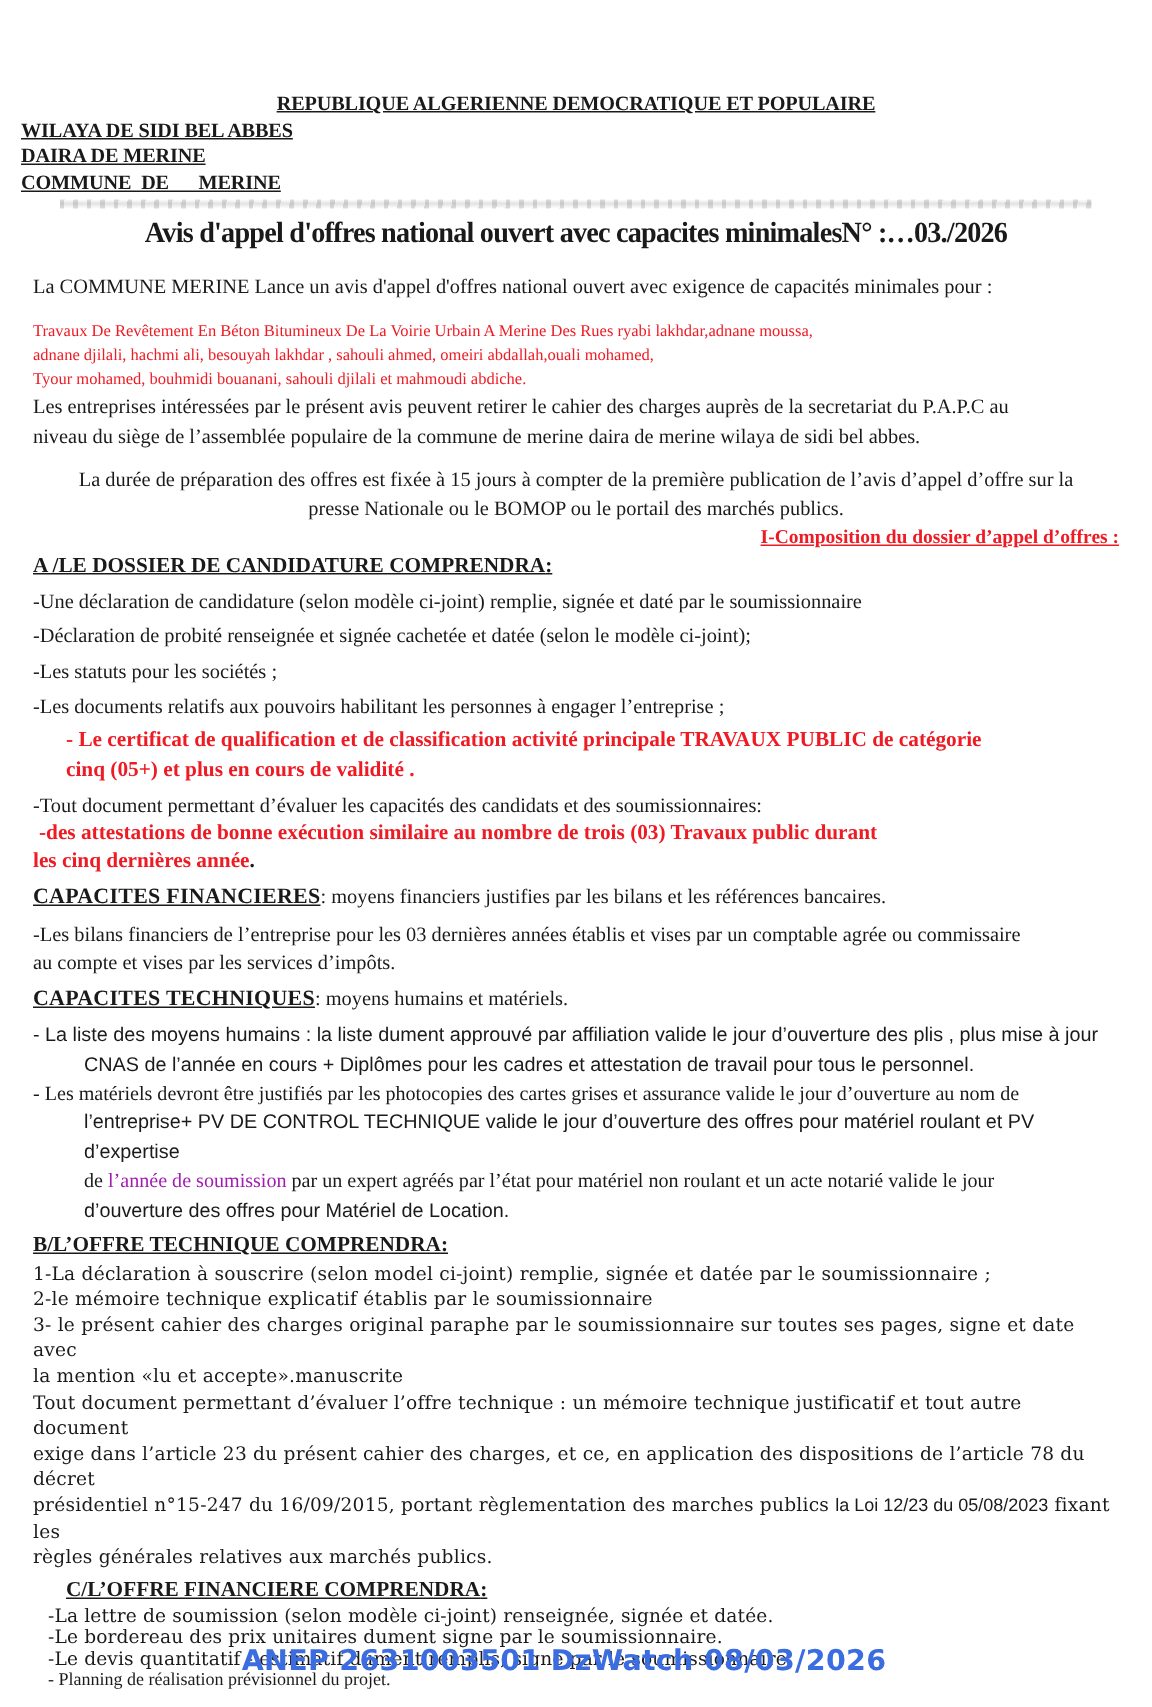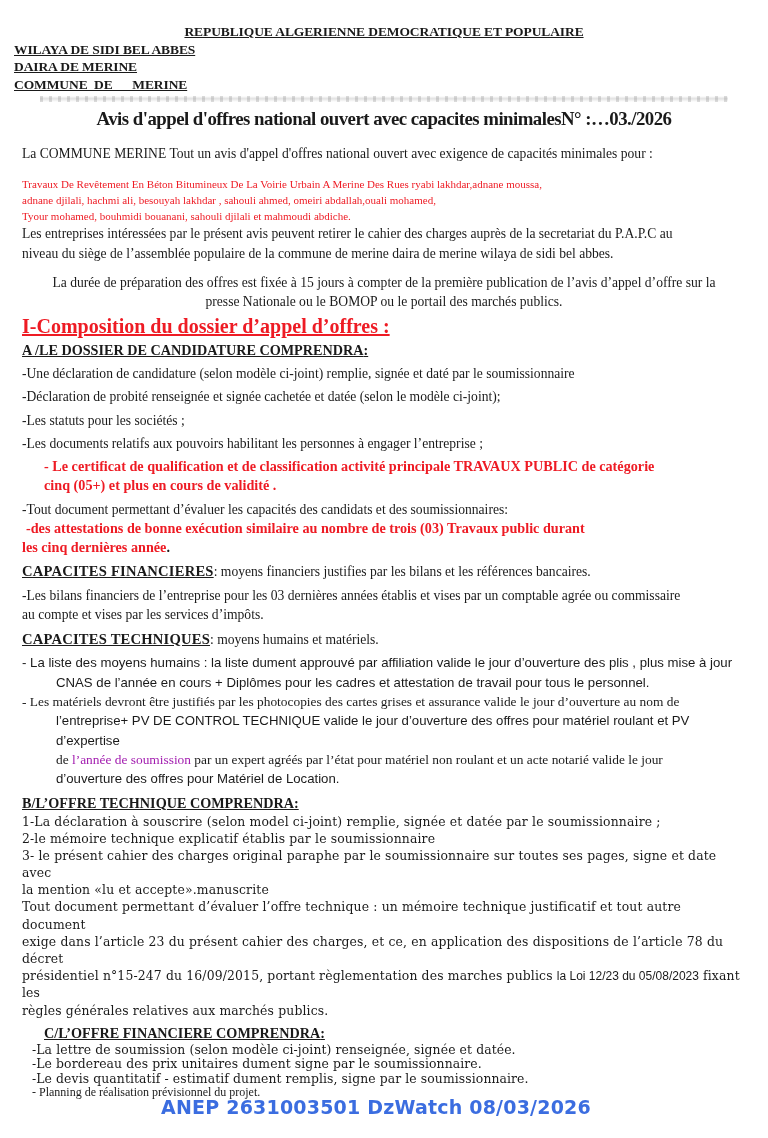--- a/index.html
+++ b/index.html
@@ -13,21 +13,21 @@
   }
   .page { position:relative; width:768px; height:1138px; box-sizing:border-box; }
 
   
   .hdr { padding:0 14px; }
   .hdr-center {
     text-align:center;
     font-weight:bold;
     font-size:13.5px;
     letter-spacing:-0.1px;
-    padding-top:24px;
+    padding-top:61px;
     line-height:1.12;
   }
   .hdr-center span { text-decoration:underline; }
   .hdr-left {
     font-weight:bold;
     font-size:13.5px;
     line-height:1.28;
     margin-top:2px;
     letter-spacing:-0.1px;
   }
@@ -66,21 +66,22 @@
   .bold { font-weight:normal; }
 
   .intro { font-size:13.6px; }
 
   .project { color:#ee1b24; font-size:11px; line-height:1.43; }
 
   .center-block { text-align:center; font-size:13.6px; line-height:1.42; }
 
   .sec-red {
     color:#ee1b24; font-weight:bold; text-decoration:underline;
-    font-size:20px;
+    font-size:13px;
+    text-align:right;
   }
   .sec-blk {
     font-weight:bold; text-decoration:underline; font-size:14.2px;
   }
   .sec-blk .nu { text-decoration:none; }
 
   .item { font-size:13.6px; }
 
   .red-bold { color:#ee1b24; font-weight:bold; font-size:14.2px; line-height:1.35; }
 
@@ -126,21 +127,21 @@
     </div>
   </div>
 
   <div class="smudge"></div>
 
   <div class="title">Avis d'appel d'offres national ouvert avec capacites minimalesN° :…03./2026</div>
 
   <div class="body">
 
     <div class="sp-14"></div>
-    <p class="p intro">La COMMUNE  MERINE  Tout un avis d'appel d'offres national ouvert avec exigence de capacités minimales pour :</p>
+    <p class="p intro">La COMMUNE  MERINE  Lance un avis d'appel d'offres national ouvert avec exigence de capacités minimales pour :</p>
 
     <div class="sp-14"></div>
     <div class="project">
       <div>Travaux De Revêtement En Béton Bitumineux De La Voirie Urbain A Merine Des Rues ryabi lakhdar,adnane moussa,</div>
       <div>adnane djilali, hachmi ali, besouyah lakhdar , sahouli ahmed, omeiri abdallah,ouali mohamed,</div>
       <div>Tyour mohamed, bouhmidi bouanani, sahouli djilali et mahmoudi abdiche.</div>
     </div>
 
     <p class="p item">Les entreprises intéressées par le présent avis peuvent retirer le cahier des charges auprès de la secretariat du P.A.P.C au</p>
     <p class="p item">niveau du siège de l’assemblée populaire de la commune de merine daira de merine wilaya de sidi bel abbes.</p>

